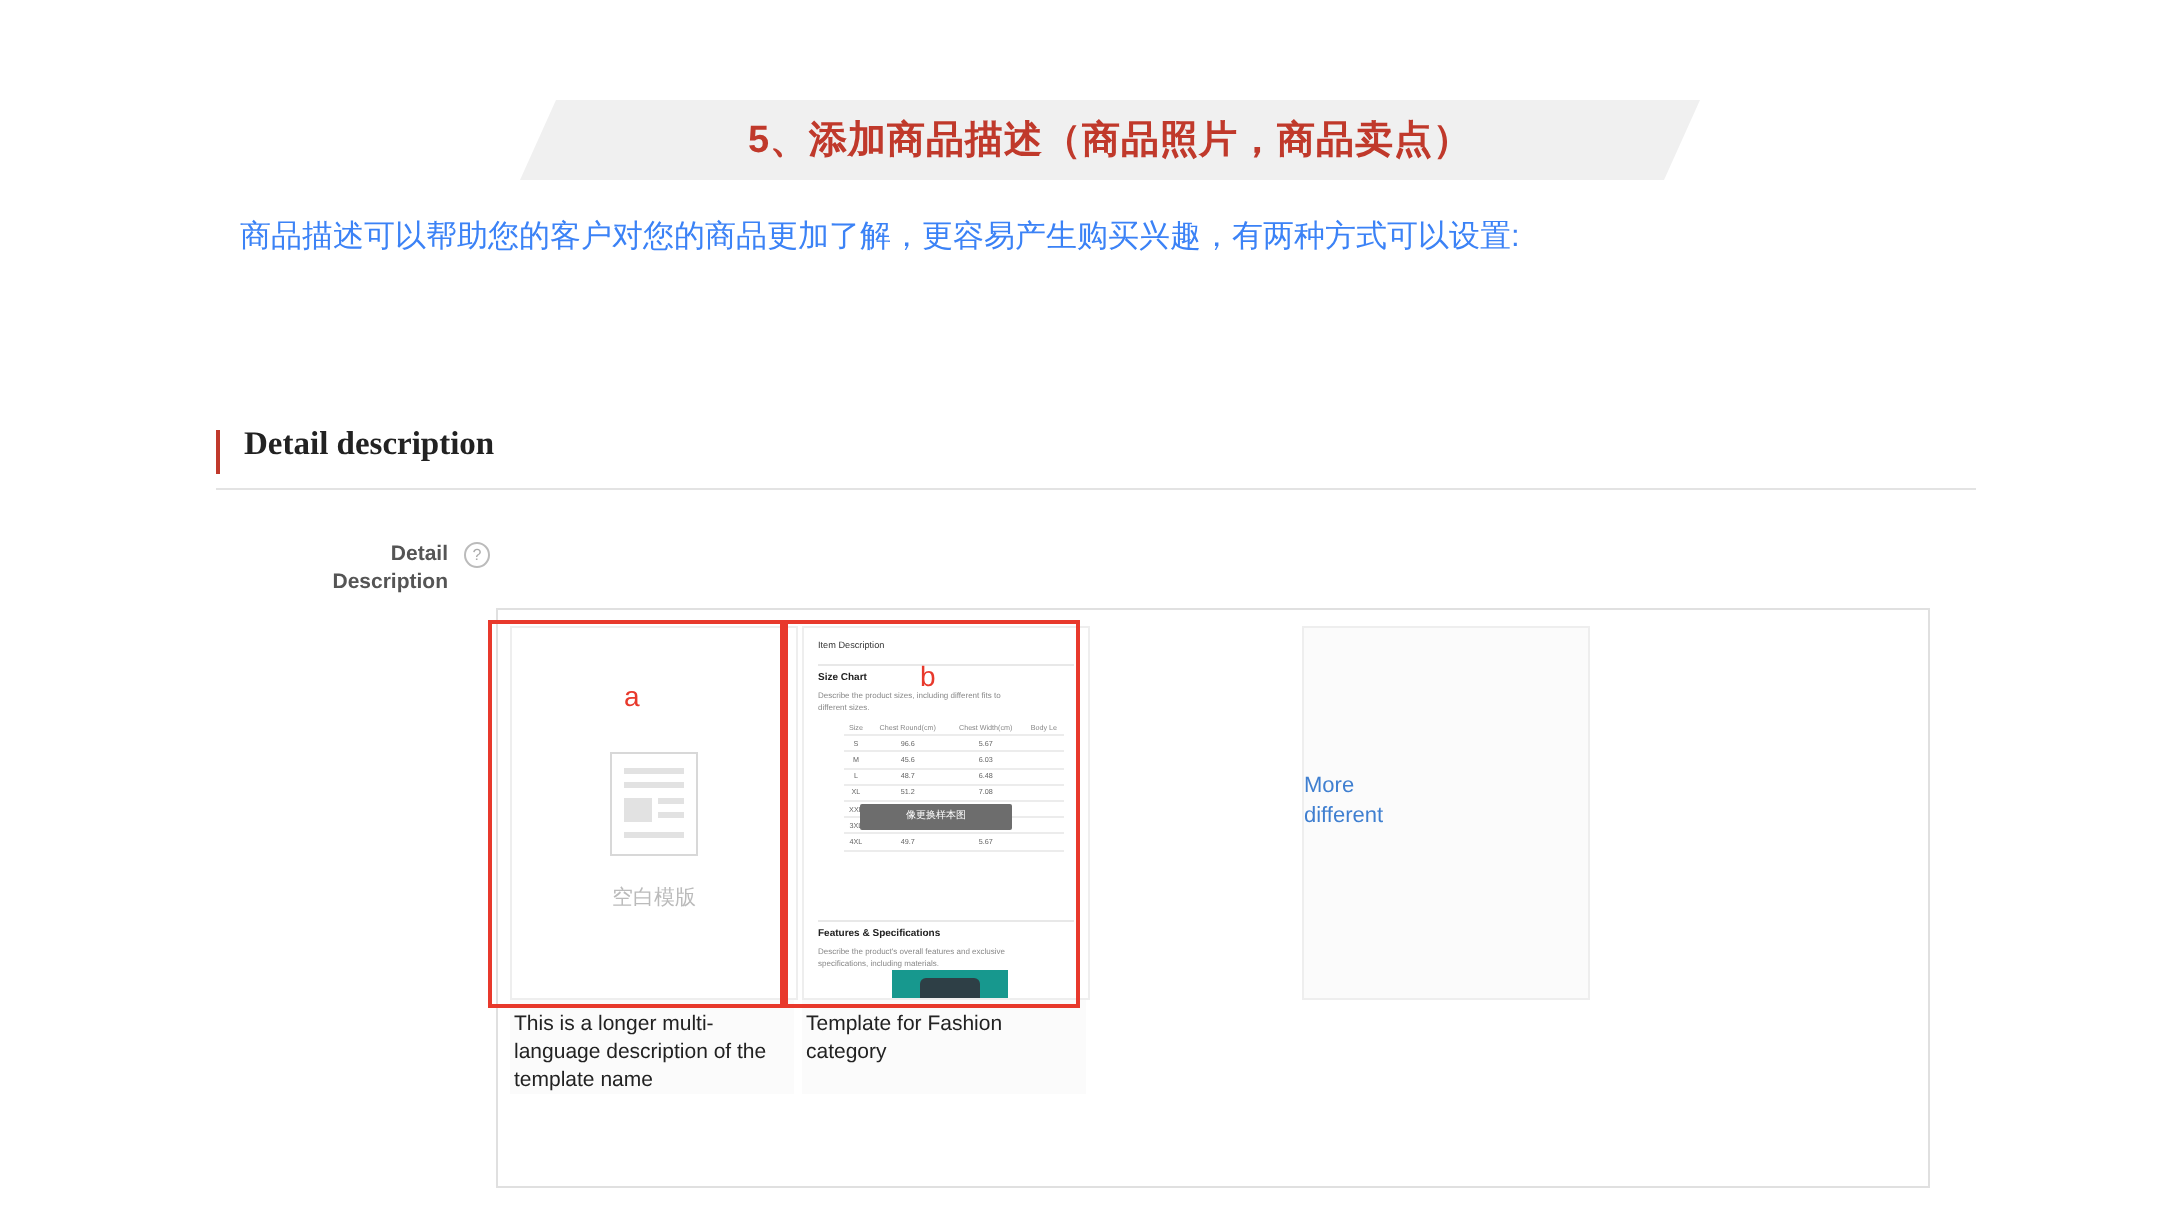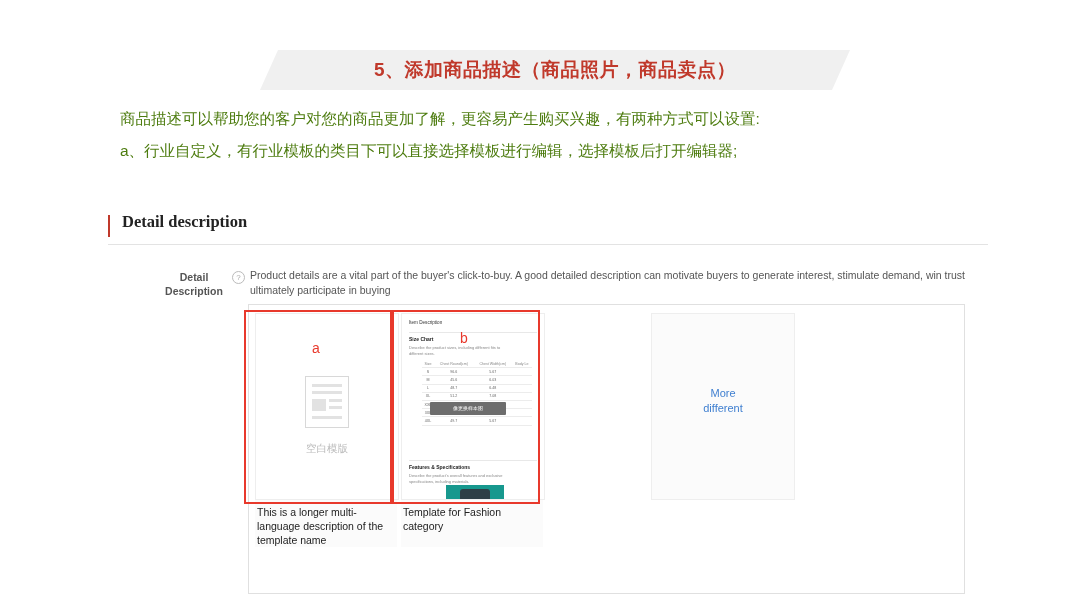--- a/index.html
+++ b/index.html
@@ -47,21 +47,21 @@
     font-weight: bold;
     letter-spacing: 0.5px;
   }
 
   
   .intro {
     position: absolute;
     left: 120px;
     top: 104px;
     width: 880px;
-    color: #4d7c0f;
+    color: #3b82f6;
     font-size: 15.5px;
     line-height: 29px;
   }
   .intro p {
     margin: 0 0 3px 0;
   }
 
   
   .section-head {
     position: absolute;
@@ -99,21 +99,21 @@
     left: 140px;
     top: 262px;
     width: 845px;
     height: 330px;
   }
   .detail-label {
     position: absolute;
     left: 24px;
     top: 8px;
     width: 60px;
-    text-align: center;
+    text-align: right;
     font-size: 10.5px;
     font-weight: bold;
     color: #555555;
     line-height: 14px;
   }
   .help-icon {
     position: absolute;
     left: 92px;
     top: 9px;
     width: 11px;
@@ -296,57 +296,55 @@
     width: 142px;
     height: 185px;
     border: 1px solid #eeeeee;
     background: #fbfbfb;
   }
   .more-card .lbl {
     position: absolute;
     left: 0;
     top: 72px;
     width: 142px;
-    text-align: center;
+    text-align: left;
     font-size: 11px;
     color: #3f7fd0;
     line-height: 15px;
   }
 </style>
 </head>
 <body>
 
 <div class="banner-wrap">
   <div class="banner">
     <div class="banner-bg"></div>
     <div class="banner-title">5、添加商品描述（商品照片，商品卖点）</div>
   </div>
 </div>
 
 <div class="intro">
   <p>商品描述可以帮助您的客户对您的商品更加了解，更容易产生购买兴趣，有两种方式可以设置:</p>
-  <p>a、行业自定义，有行业模板的类目下可以直接选择模板进行编辑，选择模板后打开编辑器;</p>
 </div>
 
 <div class="section-head">
   <div class="bar"></div>
   <div class="title">Detail description</div>
   <div class="rule"></div>
 </div>
 
 <div class="panel">
 
   <div class="detail-label">
     <span>Detail</span><br>
     <span>Description</span>
   </div>
 
   <div class="help-icon">?</div>
 
-  <div class="detail-text">Product details are a vital part of the buyer's click-to-buy. A good detailed description can motivate buyers to generate interest, stimulate demand, win trust ultimately participate in buying</div>
 
   <div class="chooser">
 
     <div class="tpl-card blank">
       <div class="tpl-thumb">
         <div class="blank-icon">
           <div class="ln l1"></div>
           <div class="ln l2"></div>
           <div class="blk"></div>
           <div class="ln l3"></div>

